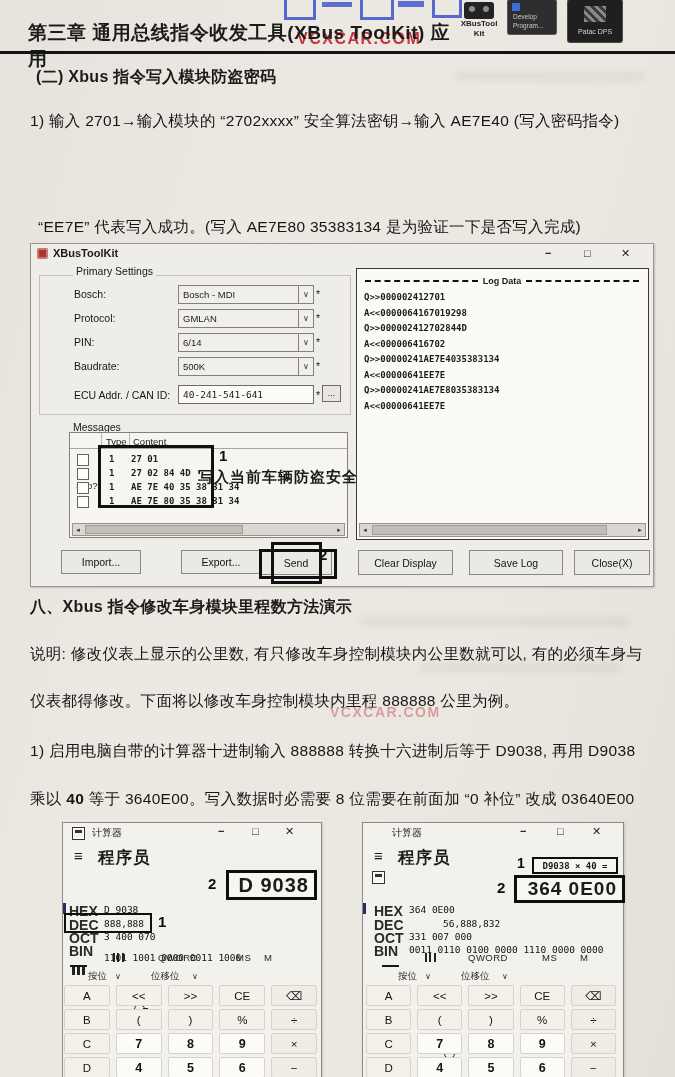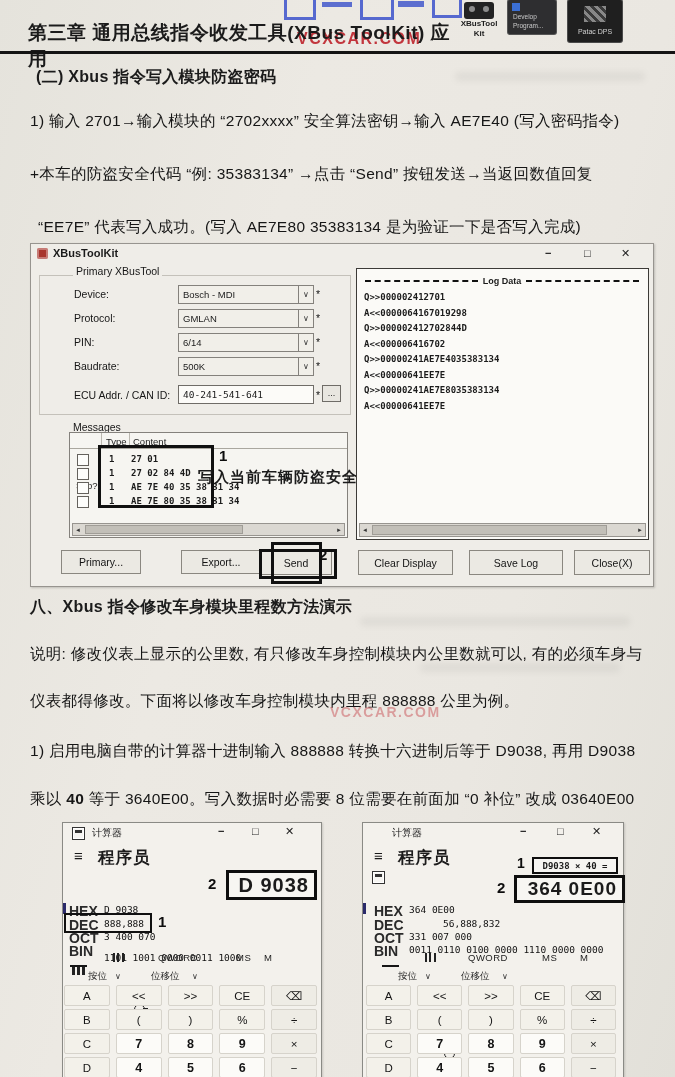--- a/index.html
+++ b/index.html
@@ -122,34 +122,33 @@
   <div class="desk-icon tile2" style="left:568px;top:0;width:54px;height:42px;">
     <span class="emblem"></span>
     <span class="t1">Patac DPS</span>
   </div>
 
   <div class="abs chapter" style="left:28px;top:20px;width:430px;">第三章 通用总线指令收发工具(XBus ToolKit) 应用</div>
   <div class="abs rule" style="left:0;top:51px;width:675px;"></div>
 
   <div class="abs h2" style="left:36px;top:67px;">(二) Xbus 指令写入模块防盗密码</div>
   <div class="abs para" style="left:30px;top:111px;text-align:center;">1) 输入 2701→输入模块的 “2702xxxx” 安全算法密钥→输入 AE7E40 (写入密码指令)</div>
-  <div class="abs para" style="left:30px;top:164px;">+本车的防盗安全代码 “例: 35383134” →点击 “Send” 按钮发送→当返回数值回复</div>
   <div class="abs para" style="left:38px;top:217px;">“EE7E” 代表写入成功。(写入 AE7E80 35383134 是为验证一下是否写入完成)</div>
 
   <div class="abs win" style="left:30px;top:243px;width:622px;height:342px;">
     <div class="abs app-ico" style="left:6px;top:4px;"></div>
     <div class="abs win-title" style="left:22px;top:3px;">XBusToolKit</div>
     <div class="abs win-ctl" style="left:514px;top:4px;">−</div>
     <div class="abs win-ctl" style="left:553px;top:4px;">□</div>
     <div class="abs win-ctl" style="left:590px;top:4px;">✕</div>
 
     <div class="abs grp" style="left:8px;top:31px;width:310px;height:138px;"></div>
-    <div class="abs small-lbl" style="left:42px;top:21px;background:#efede8;padding:0 3px;">Primary XBusTool</div>
-
-    <div class="abs small-lbl" style="left:43px;top:44px;">Device:</div>
+    <div class="abs small-lbl" style="left:42px;top:21px;background:#efede8;padding:0 3px;">Primary Settings</div>
+
+    <div class="abs small-lbl" style="left:43px;top:44px;">Bosch:</div>
     <div class="abs combo" style="left:147px;top:41px;width:134px;">
       <span class="val">Bosch - MDI</span>
       <span class="arr">∨</span>
     </div>
     <div class="abs small-lbl" style="left:285px;top:44px;">*</div>
 
     <div class="abs small-lbl" style="left:43px;top:68px;">Protocol:</div>
     <div class="abs combo" style="left:147px;top:65px;width:134px;">
       <span class="val">GMLAN</span>
       <span class="arr">∨</span>
@@ -208,21 +207,21 @@
             <span class="thumb"></span>
           </span>
         <span class="ar">►</span>
       </div>
     </div>
 
     <div class="abs hl" style="left:67px;top:201px;width:110px;height:57px;"></div>
     <div class="abs anno" style="left:188px;top:203px;">1</div>
     <div class="abs callout" style="left:167px;top:224px;">写入当前车辆防盗安全代码</div>
 
-    <div class="abs btn" style="left:30px;top:306px;width:78px;height:22px;">Primary...</div>
+    <div class="abs btn" style="left:30px;top:306px;width:78px;height:22px;">Import...</div>
     <div class="abs btn" style="left:150px;top:306px;width:78px;height:22px;">Export...</div>
     <div class="abs btn" style="left:229px;top:307px;width:70px;height:22px;">Send</div>
     <div class="abs hl" style="left:240px;top:298px;width:45px;height:36px;background:transparent;"></div>
     <div class="abs hl" style="left:228px;top:305px;width:72px;height:24px;background:transparent;"></div>
     <div class="abs anno" style="left:288px;top:302px;">2</div>
 
     <div class="abs log-box" style="left:325px;top:24px;width:291px;height:270px;">
       <div class="log-head abs" style="left:8px;top:7px;width:274px;">
         <span class="dash"></span>
         <span>Log Data</span>

